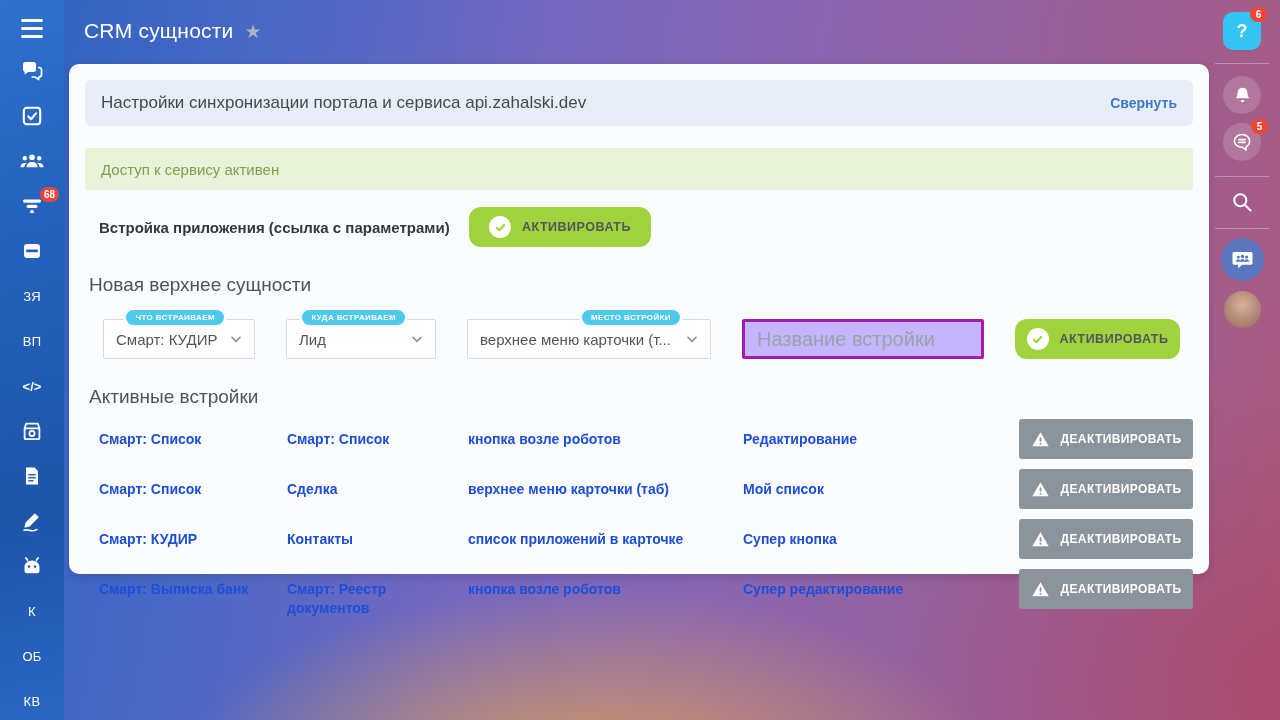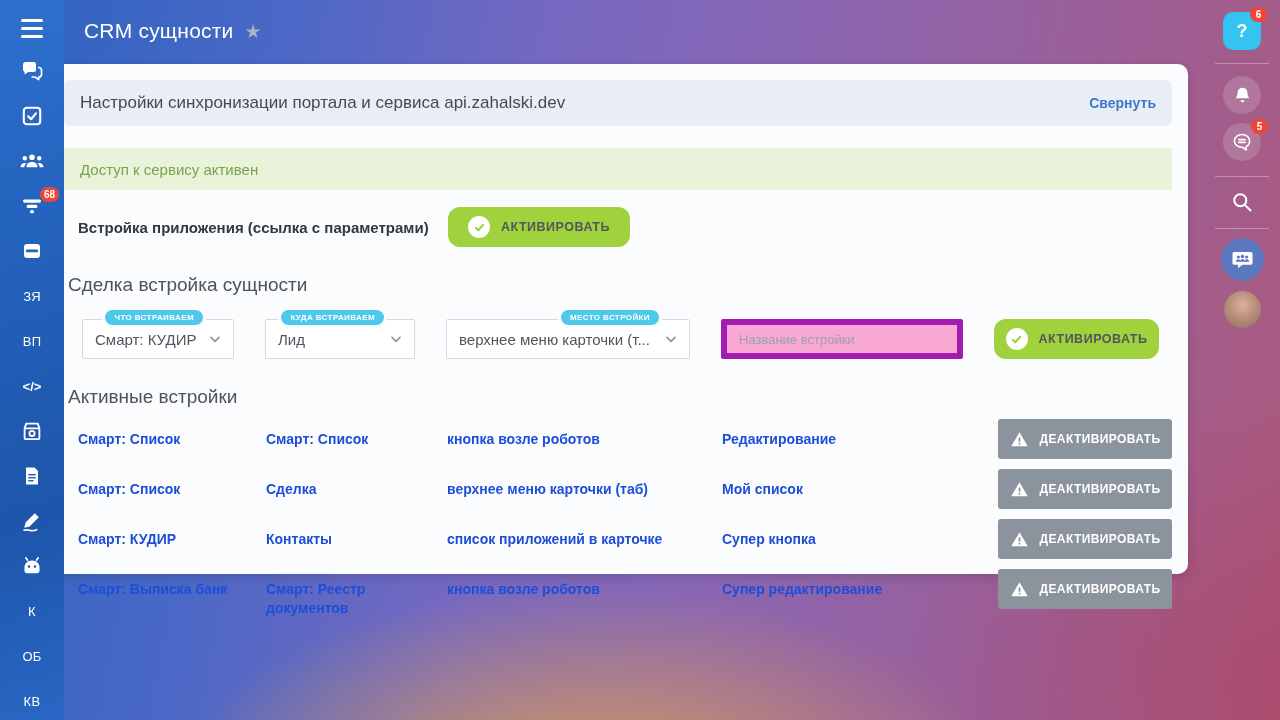--- a/index.html
+++ b/index.html
@@ -56,21 +56,21 @@
   .sep-2 { margin-top:15px; } .search-wrap { margin-top:10px; cursor:pointer; width:30px; height:30px; display:flex; align-items:center; justify-content:center; }
   .sep-3 { margin-top:11px; }
   .groupchat-btn { margin-top:9px; width:43px; height:43px; border-radius:50%; background:#5b77c0; display:flex; align-items:center; justify-content:center; cursor:pointer; }
   .avatar {
     margin-top:10px; width:37px; height:37px; border-radius:50%; cursor:pointer;
     background:radial-gradient(circle at 50% 38%, #d8b49c 0%, #b98f7c 45%, #8d6b5f 100%);
   }
 
   
   .card {
-    position:absolute; left:48px; top:64px; width:1140px; height:510px;
+    position:absolute; left:69px; top:64px; width:1140px; height:510px;
     background:#fbfcfe; border-radius:10px; box-shadow:0 3px 10px rgba(20,30,60,.18); z-index:3;
   }
   .strip {
     margin:16px 16px 0; height:46px; background:#e9eef6; border-radius:6px;
     display:flex; align-items:center; padding:0 16px;
   }
   .strip-title { font-size:17px; color:#424b53; }
   .collapse-link { margin-left:auto; color:#3b79cc; font-size:14px; font-weight:700; cursor:pointer; }
 
   .status-banner {
@@ -95,22 +95,22 @@
     display:flex; align-items:center; padding:0 10px 0 12px; font-size:15px; color:#4e565e; cursor:pointer;
   }
   .select .val { flex:1; white-space:nowrap; overflow:hidden; }
   .sel-entity { width:152px; } .sel-target { width:150px; } .sel-place { width:244px; }
   .float-badge {
     position:absolute; top:-10px; right:30px; background:#4ec9ec; color:#fff;
     font-size:8px; font-weight:700; letter-spacing:.4px; padding:3px 9px 2px; border-radius:9px;
     box-shadow:0 0 0 3px #fbfcfe; white-space:nowrap; line-height:1.2;
   }
   .text-input {
-    width:242px; height:40px; border:6px solid #a21caf; border-radius:2px; padding:0 12px;
-    font-size:13px; color:#4e565e; font-family:"Liberation Sans", sans-serif; background:#f9a8d4;
+    width:242px; height:40px; border:3px solid #a21caf; border-radius:2px; padding:0 12px;
+    font-size:20px; color:#4e565e; font-family:"Liberation Sans", sans-serif; background:#c4b5fd;
   }
   .text-input::placeholder { color:#9aa2aa; }
   .btn-lime-2 { width:165px; padding:0 10px; }
 
   .embeds-table { margin:11px 16px 0 30px; }
   .trow { display:grid; grid-template-columns:188px 181px 275px 276px 174px; align-items:start; margin-top:10px; }
   .tcell { font-size:14px; font-weight:700; color:#1d4ed8; padding:11px 28px 0 0; line-height:19px; }
   .btn-gray {
     width:174px; height:40px; background:#8b939c; border-radius:3px; cursor:pointer;
     display:flex; align-items:center; justify-content:center; gap:11px;
@@ -238,21 +238,21 @@
       <div class="btn-lime">
         <span class="check-circle">
           <svg width="13" height="13" viewBox="0 0 24 24" fill="none" stroke="#a0d23e" stroke-width="4" stroke-linecap="round" stroke-linejoin="round">
               <path d="M5.5 12.8l4.3 4.2 8.7-9.6"></path>
             </svg>
         </span>
         <span>АКТИВИРОВАТЬ</span>
       </div>
     </div>
 
-    <div class="section-h">Сделка встройка сущности</div>
+    <div class="section-h">Новая верхнее сущности</div>
 
     <div class="embed-row">
       <div class="select sel-entity">
         <span class="float-badge">ЧТО ВСТРАИВАЕМ</span>
         <span class="val">Смарт: КУДИР</span>
         <svg width="16" height="16" viewBox="0 0 24 24" fill="none" stroke="#8a939e" stroke-width="2.4" stroke-linecap="round" stroke-linejoin="round">
             <path d="M6 9.5l6 6 6-6"></path>
           </svg>
       </div>
 

